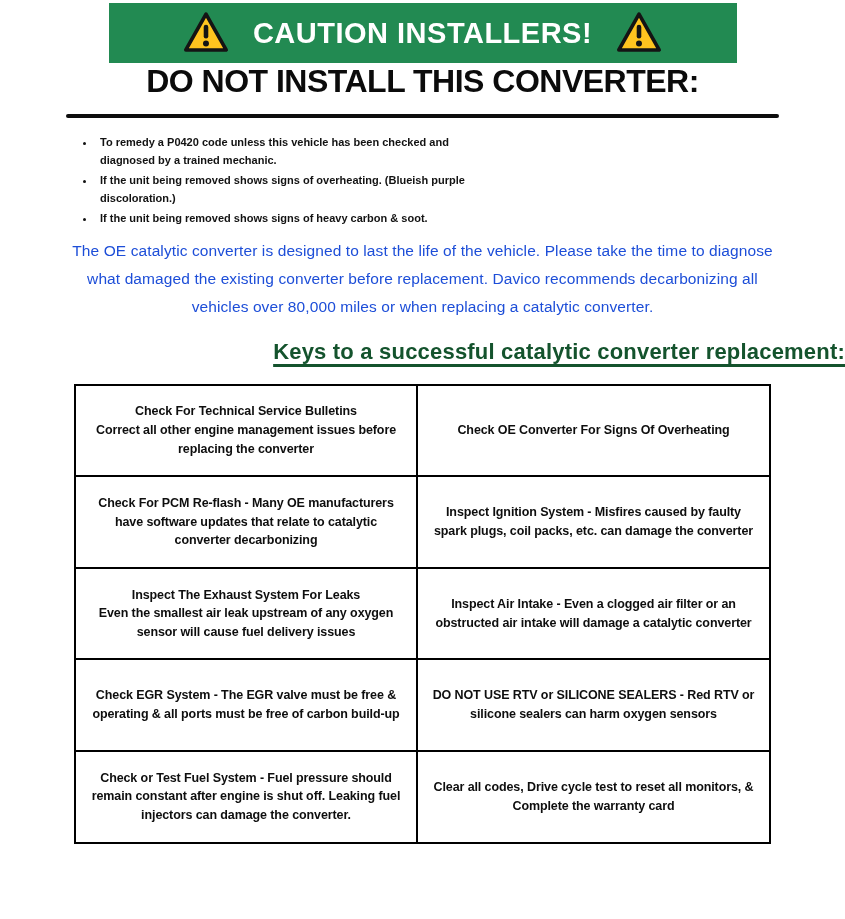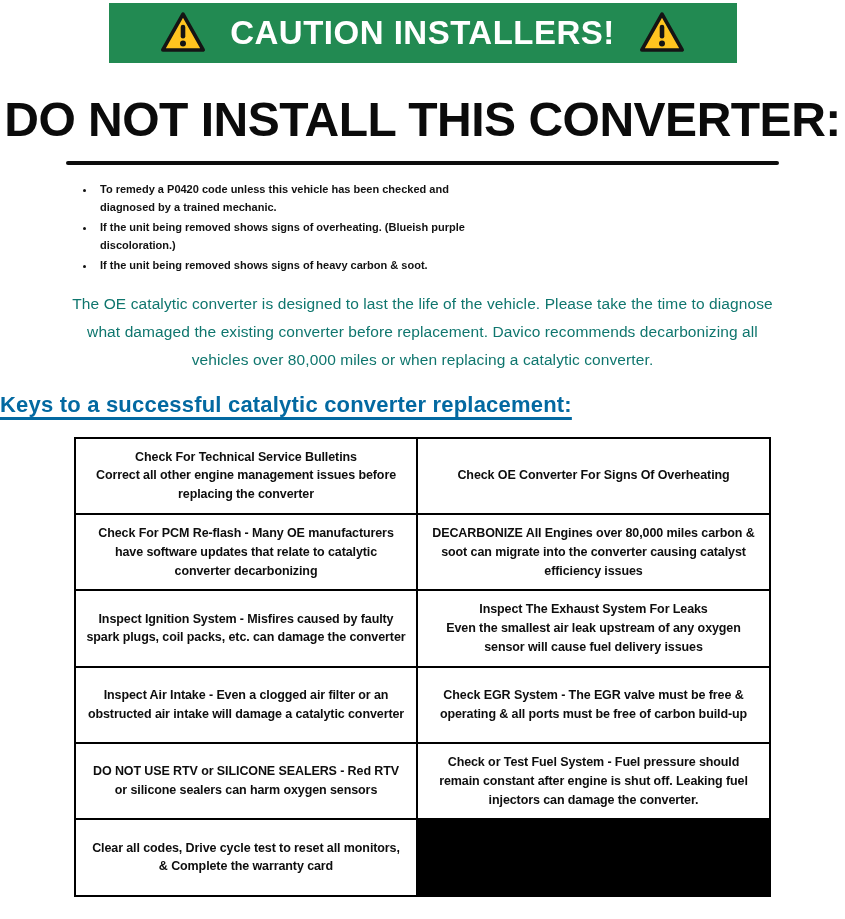--- a/index.html
+++ b/index.html
@@ -19,31 +19,31 @@
     height: 60px;
     margin: 3px auto 0;
     background: #228a52;
     display: flex;
     align-items: center;
     justify-content: center;
     gap: 24px;
   }
   .banner-text {
     color: #ffffff;
-    font-size: 33px;
+    font-size: 29px;
     font-weight: bold;
     letter-spacing: 0.5px;
     white-space: nowrap;
   }
   .tri { display: flex; align-items: center; }
   
   .main-heading {
-    margin-top: 29px;
+    margin-top: 0;
     text-align: center;
-    font-size: 48px;
+    font-size: 32px;
     font-weight: bold;
     letter-spacing: -0.5px;
     color: #0b0b0b;
   }
   
   .rule {
     width: 713px;
     height: 4px;
     margin: 14px auto 0;
     background: #0d0d0d;
@@ -60,41 +60,41 @@
     font-size: 11px;
     font-weight: bold;
     line-height: 1.6;
     white-space: pre-line;
     padding-left: 4px;
     margin-bottom: 3px;
     color: #121212;
   }
   
   .advice {
-    margin: 15px auto 0;
+    margin: 9px auto 0;
     width: 836px;
     text-align: center;
     font-size: 15.5px;
     font-weight: 400;
     line-height: 1.8;
     white-space: pre-line;
-    color: #0f766e;
+    color: #1d4ed8;
     letter-spacing: 0.1px;
   }
   
   .keys-heading {
     margin-top: 18px;
-    text-align: left;
+    text-align: right;
     font-size: 22px;
     font-weight: bold;
     letter-spacing: 0.2px;
     text-decoration: underline;
     text-decoration-thickness: 2.5px;
     text-underline-offset: 5px;
-    color: #0369a1;
+    color: #14532d;
   }
   
   .tips-table {
     width: 697px;
     height: 460px;
     margin: 19px auto 0;
     background: #000000;
     border: 2px solid #000000;
     display: grid;
     grid-template-columns: 340px 1fr;
@@ -155,21 +155,20 @@
 what damaged the existing converter before replacement. Davico recommends decarbonizing all
 vehicles over 80,000 miles or when replacing a catalytic converter.</p>
 
   <h2 class="keys-heading">Keys to a successful catalytic converter replacement:</h2>
 
   <div class="tips-table">
     <div class="tip-cell">Check For Technical Service Bulletins
 Correct all other engine management issues before replacing the converter</div>
     <div class="tip-cell">Check OE Converter For Signs Of Overheating</div>
     <div class="tip-cell">Check For PCM Re-flash - Many OE manufacturers have software updates that relate to catalytic converter decarbonizing</div>
-    <div class="tip-cell">DECARBONIZE All Engines over 80,000 miles carbon &amp; soot can migrate into the converter causing catalyst efficiency issues</div>
     <div class="tip-cell">Inspect Ignition System - Misfires caused by faulty spark plugs, coil packs, etc. can damage the converter</div>
     <div class="tip-cell">Inspect The Exhaust System For Leaks
 Even the smallest air leak upstream of any oxygen sensor will cause fuel delivery issues</div>
     <div class="tip-cell">Inspect Air Intake - Even a clogged air filter or an obstructed air intake will damage a catalytic converter</div>
     <div class="tip-cell">Check EGR System - The EGR valve must be free &amp; operating &amp; all ports must be free of carbon build-up</div>
     <div class="tip-cell">DO NOT USE RTV or SILICONE SEALERS - Red RTV or silicone sealers can harm oxygen sensors</div>
     <div class="tip-cell">Check or Test Fuel System - Fuel pressure should remain constant after engine is shut off.  Leaking fuel injectors can damage the converter.</div>
     <div class="tip-cell">Clear all codes,  Drive cycle test to reset all monitors, &amp; Complete the warranty card</div>
   </div>
 

